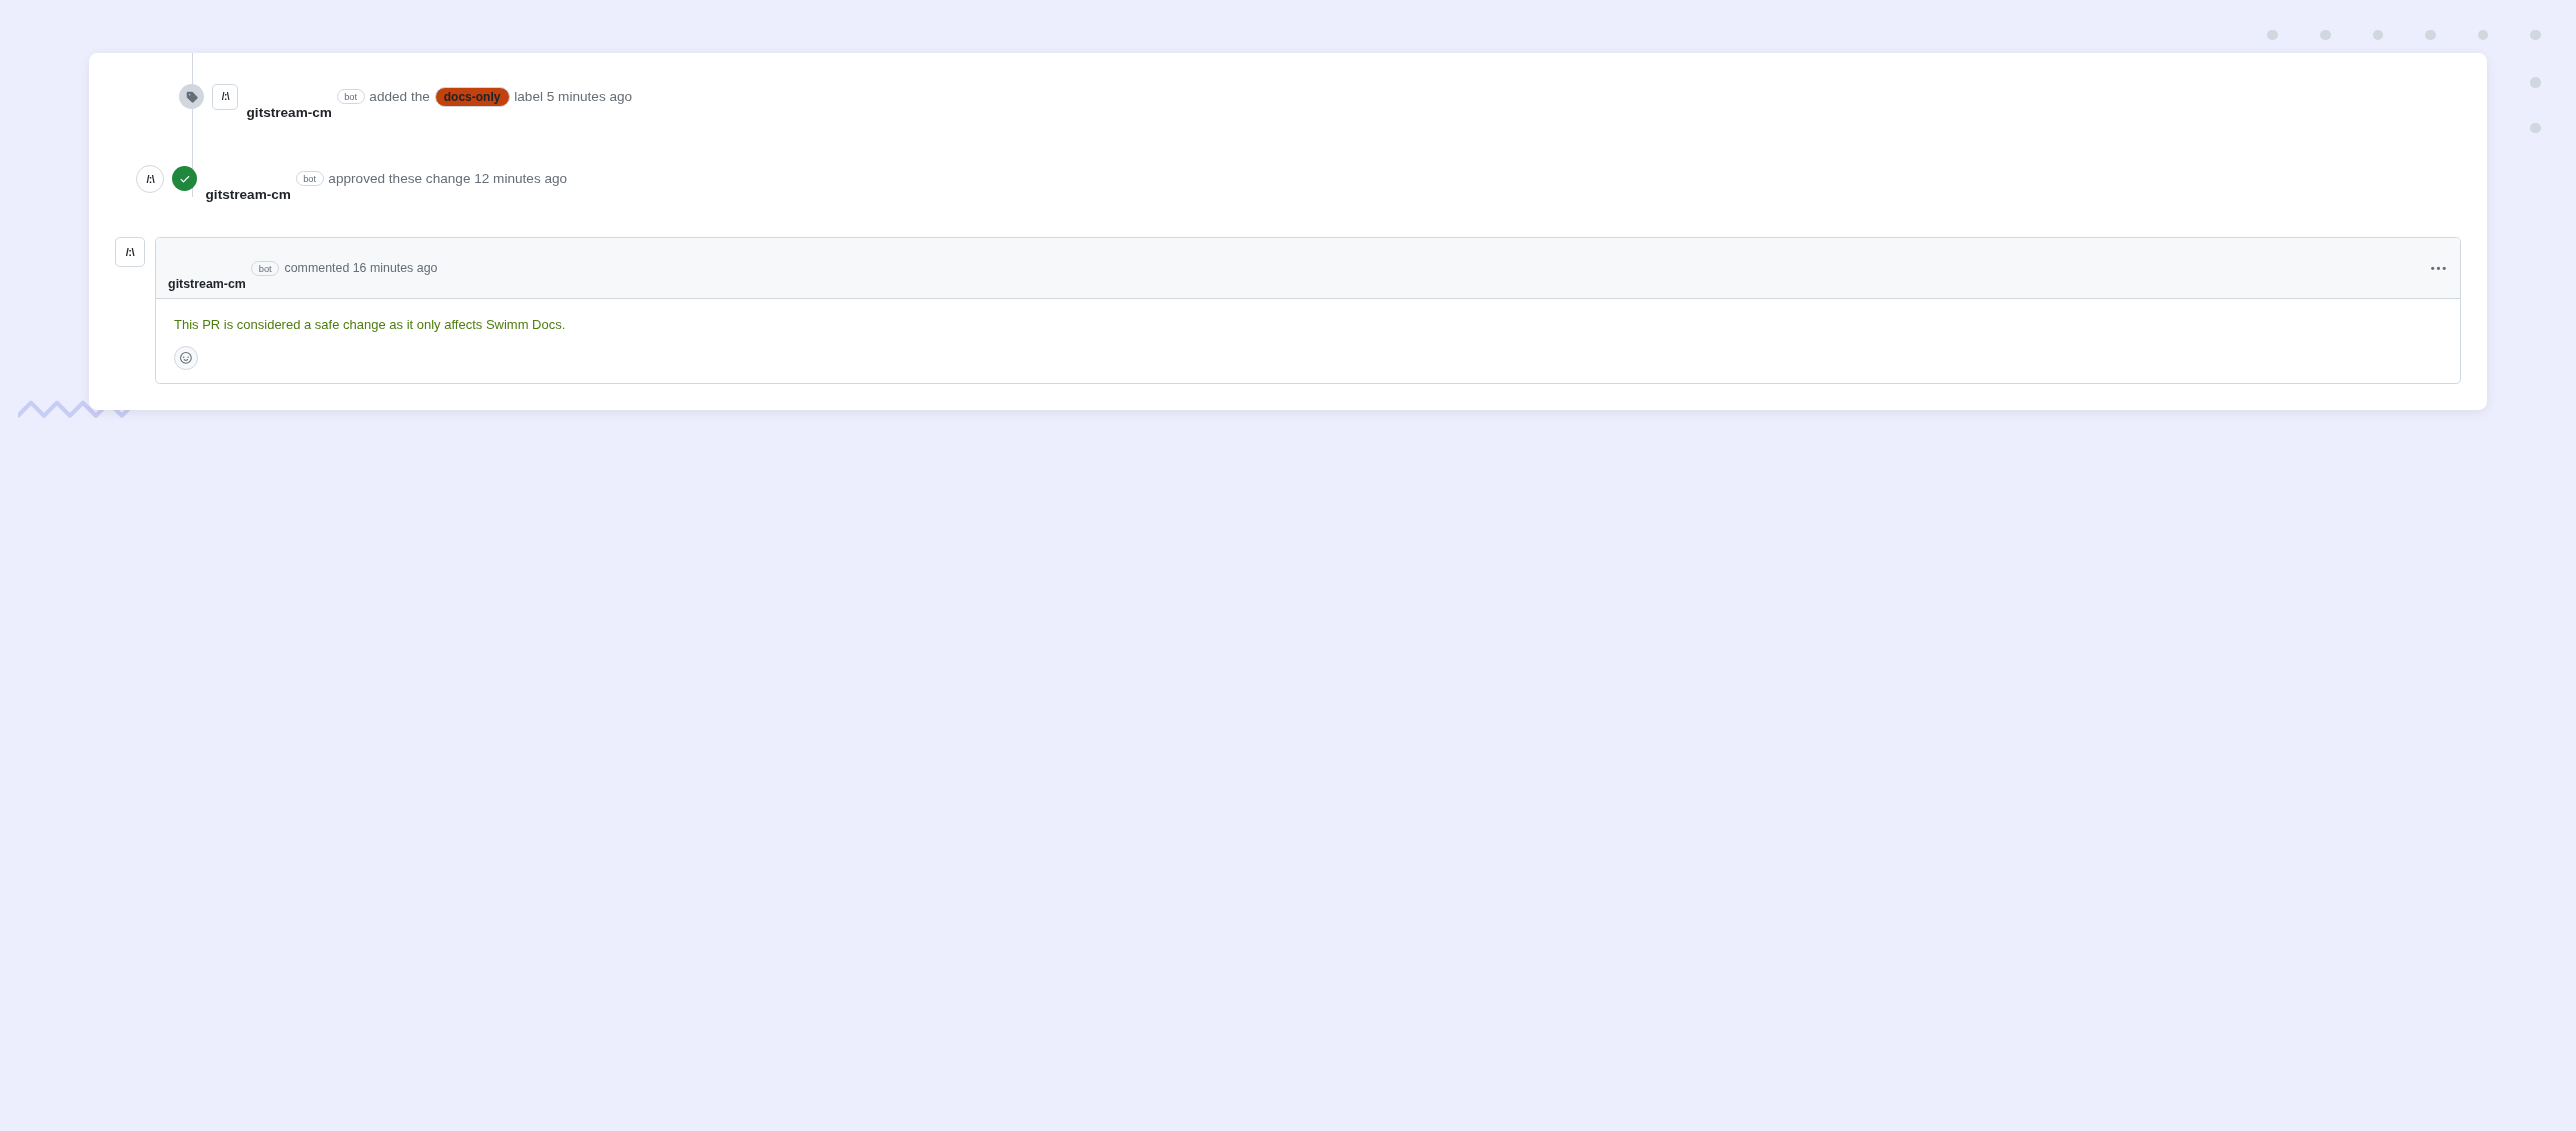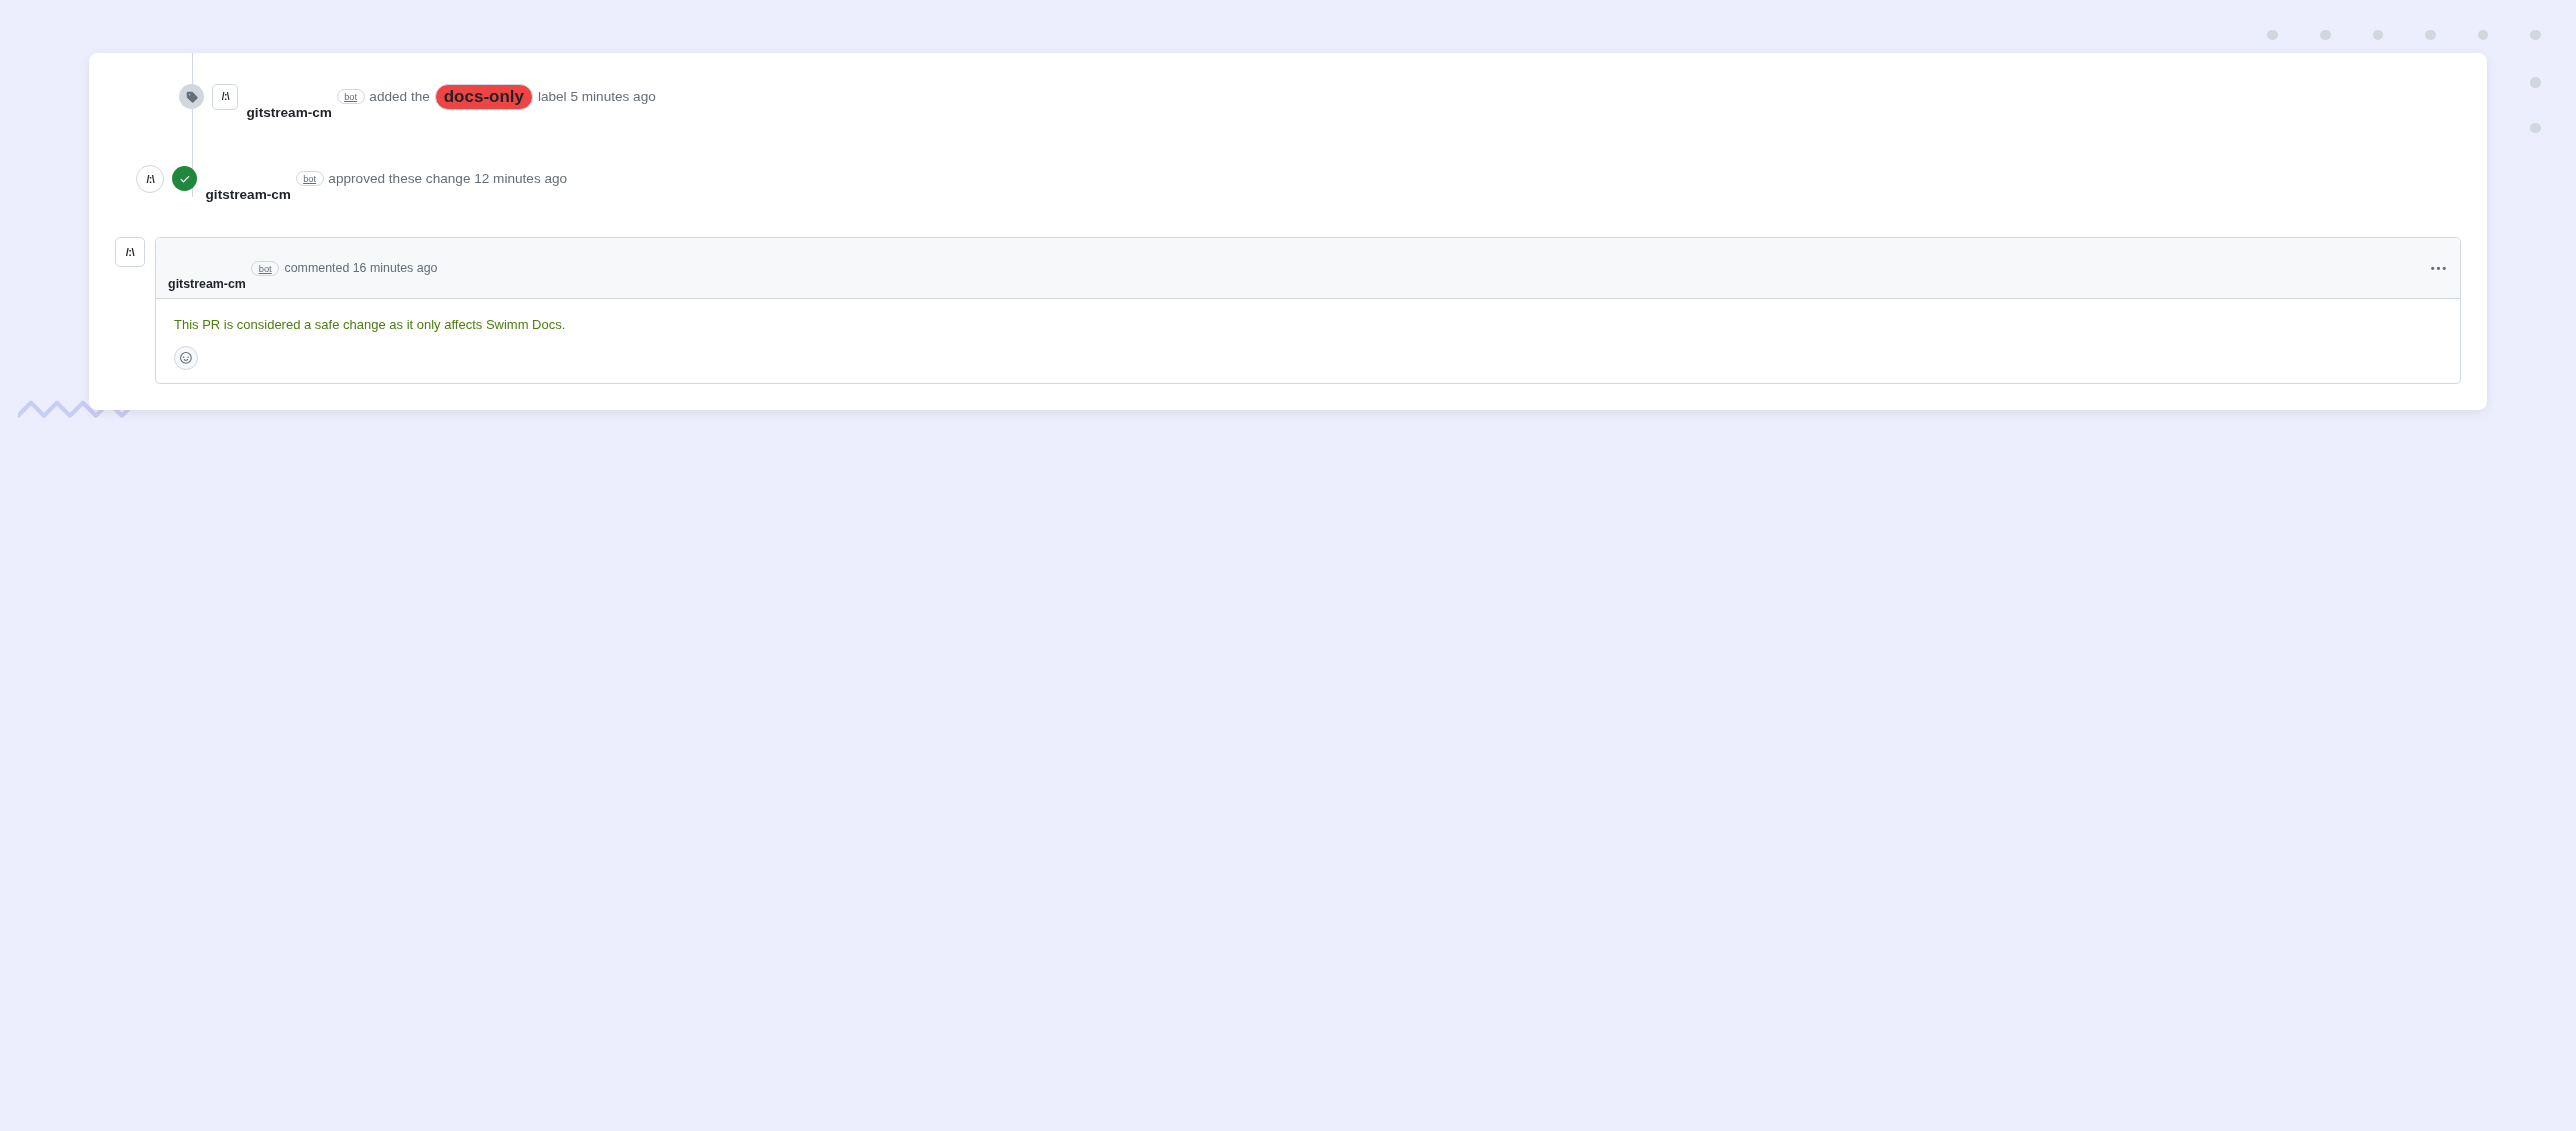--- a/index.html
+++ b/index.html
@@ -98,26 +98,25 @@
       gap: 4.7px;
     }
     .actor { font-weight: 600; color: #1f2328; margin-top: 32px; }
     .bot-pill {
       font-size: 9.4px;
       color: #656d76;
       border: 0.9px solid #d0d7de;
       border-radius: 13px;
       padding: 1.2px 6.5px;
       font-weight: 500;
-      text-decoration: underline;
     }
     .label-pill {
-      font-size: 17px;
+      font-size: 12px;
       color: #1f2328;
-      background: #ef4444;
+      background: #c2410c;
       border: 0.9px solid #d0d7de;
       border-radius: 13px;
       padding: 1.8px 8.2px;
       font-weight: 600;
     }
     .comment-wrap {
       display: flex;
       gap: 10.6px;
       margin-top: 2.9px;
     }

